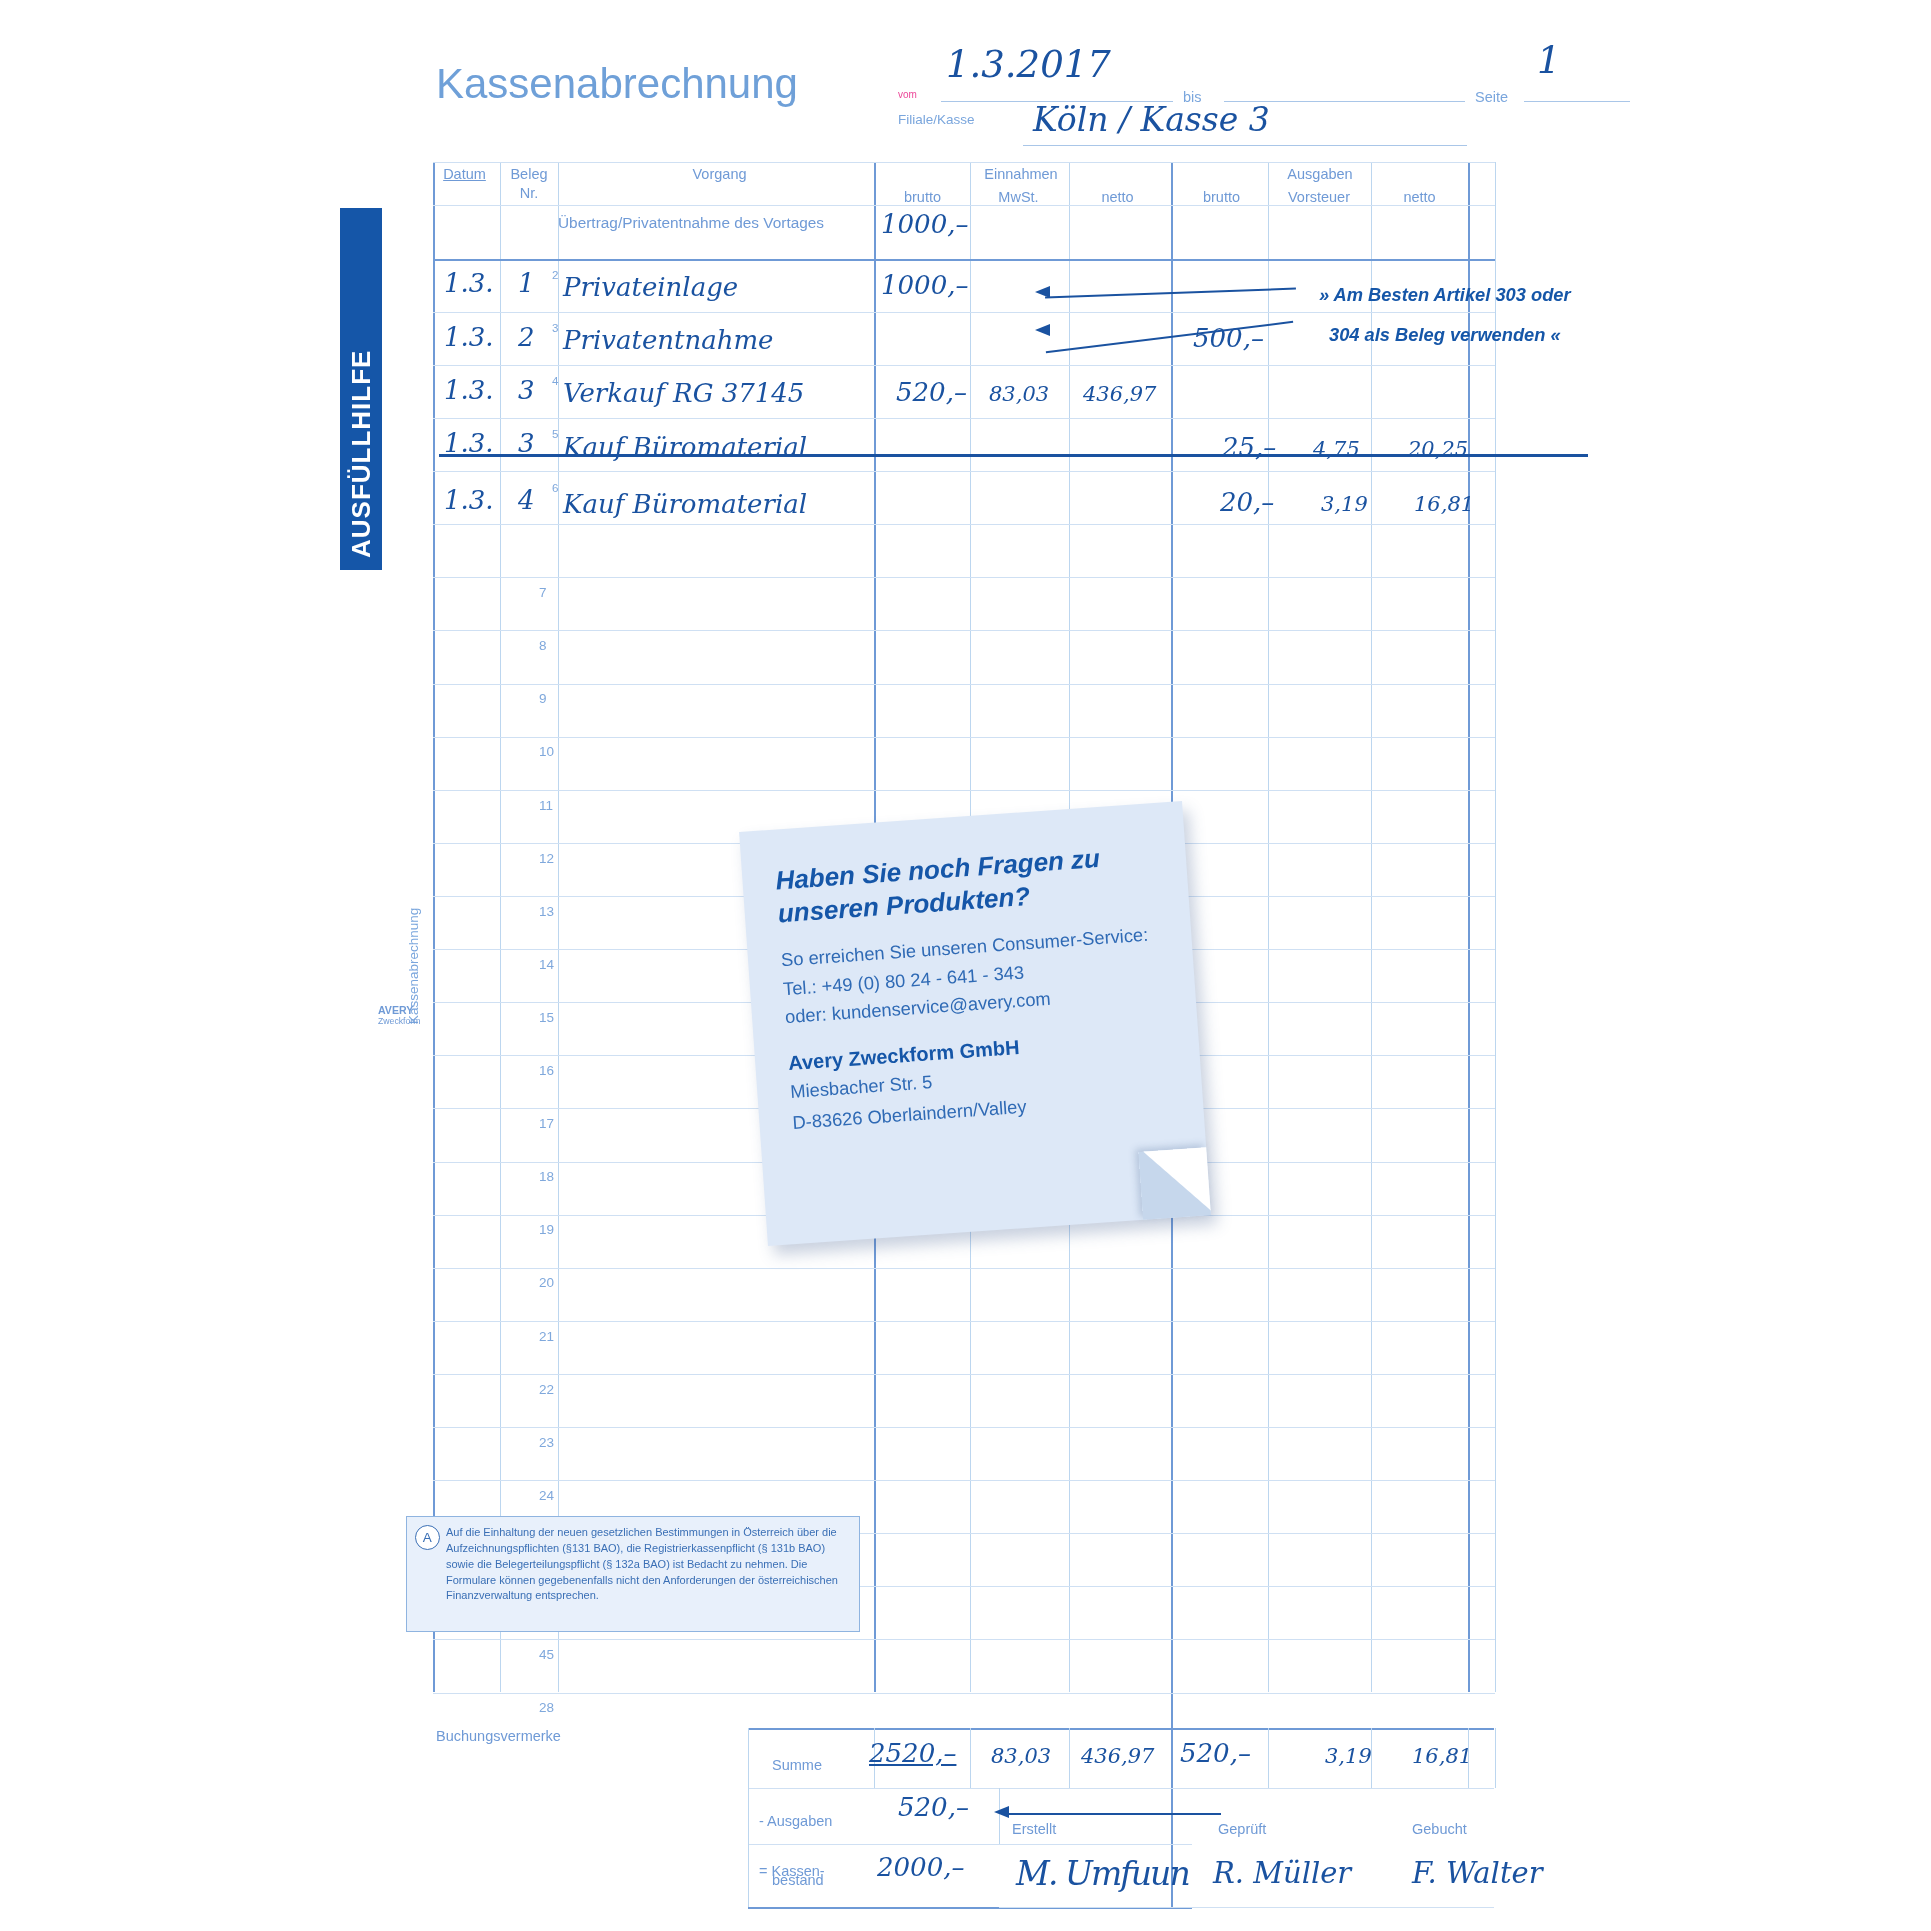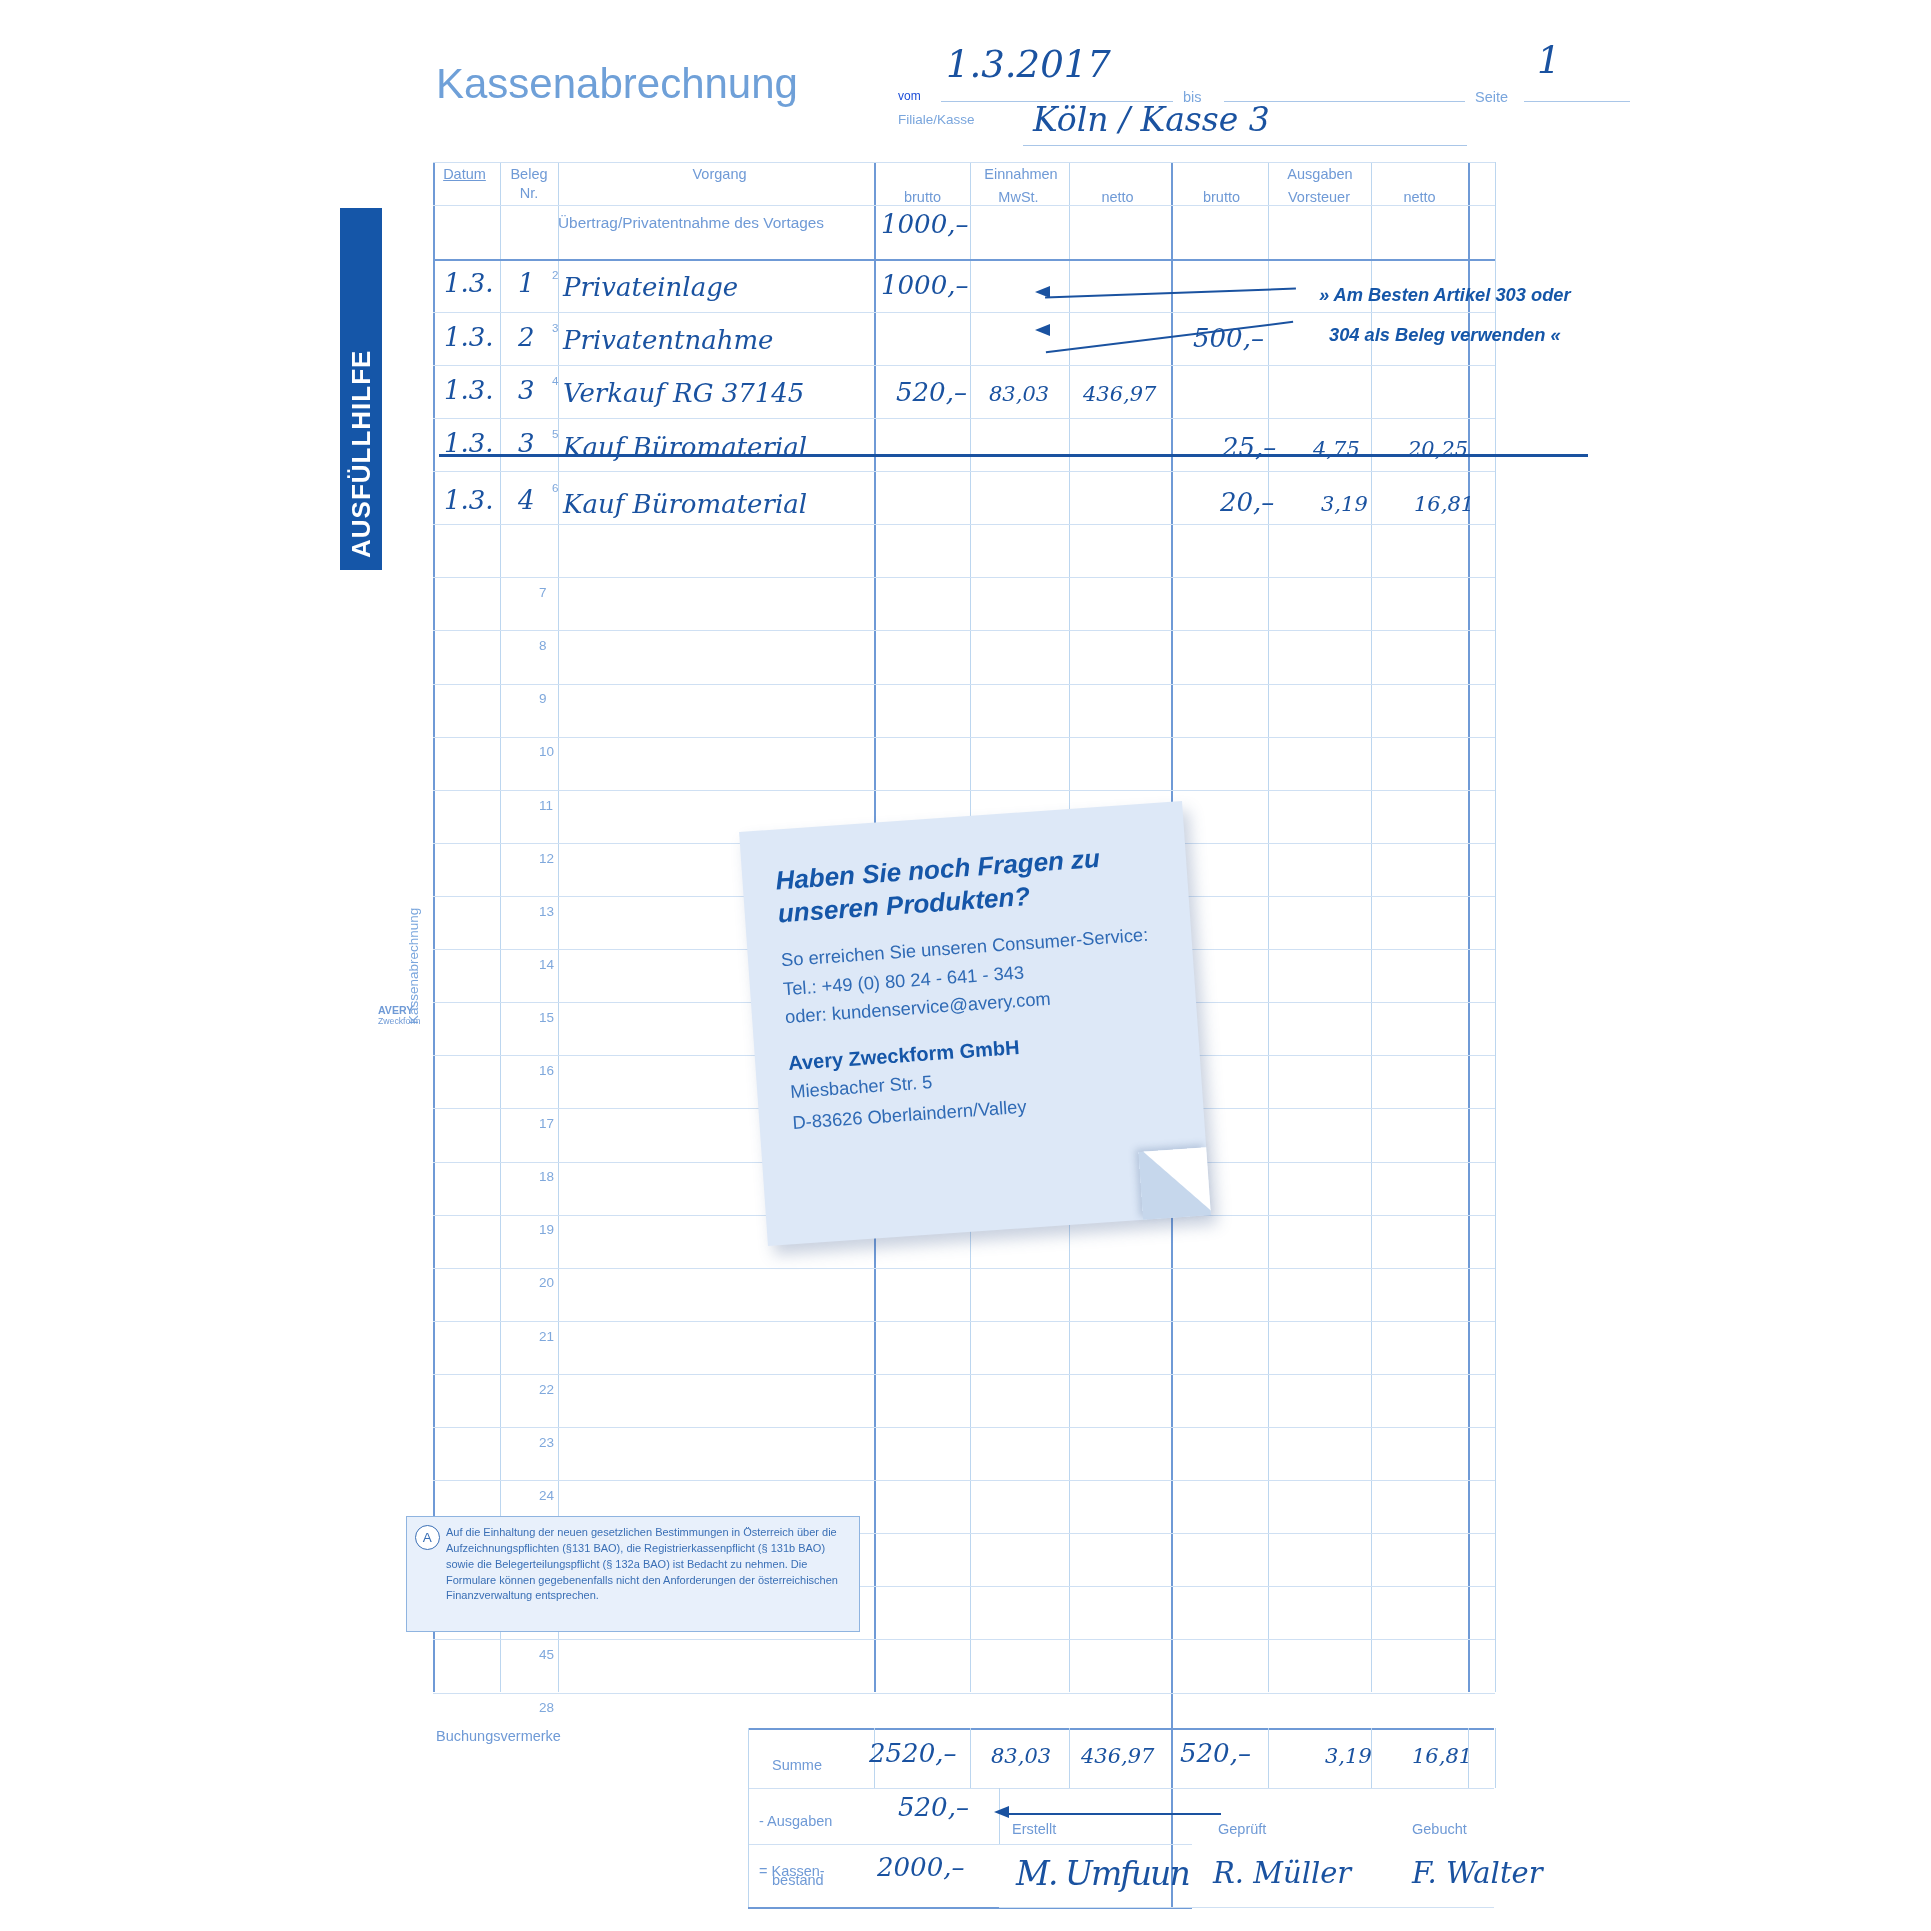--- a/index.html
+++ b/index.html
@@ -15,21 +15,21 @@
 
   
   .abs{position:absolute;}
   .hand{font-family:"DejaVu Serif", serif;font-style:italic;color:#1a52a0;text-align:right;}
 
   
   #title{
     left:436px;top:60px;font-size:42px;color:#6fa0d8;letter-spacing:0px;
     font-family:"Liberation Sans", sans-serif;
   }
-  #vom-label{left:898px;top:89px;font-size:12px;color:#1d4ed8;}
+  #vom-label{left:898px;top:89px;font-size:10px;color:#ec4899;}
   #vom-value{left:946px;top:43px;font-size:37px;}
   #bis-label{left:1183px;top:89px;font-size:14.5px;color:#7aa6dd;}
   #seite-label{left:1475px;top:89px;font-size:14.5px;color:#7aa6dd;}
   #seite-value{left:1537px;top:39px;font-size:37px;}
   #filiale-label{left:898px;top:112px;font-size:13.5px;color:#7aa6dd;}
   #filiale-value{left:1033px;top:100px;font-size:33px;}
 
   .rule{position:absolute;height:1px;background:#a9c6e8;}
 
   
@@ -307,21 +307,21 @@
     <div class="txt">Auf die Einhaltung der neuen gesetzlichen Bestimmungen in Österreich über die Aufzeichnungspflichten (§131 BAO), die Registrierkassenpflicht (§ 131b BAO) sowie die Belegerteilungspflicht (§ 132a BAO) ist Bedacht zu nehmen. Die Formulare können gegebenenfalls nicht den Anforderungen der österreichischen Finanzverwaltung entsprechen.</div>
   </div>
 
   <div class="foot-lbl" style="left:436px;top:1728px;">Buchungsvermerke</div>
 
   <div class="foot-lbl" style="left:772px;top:1757px;">Summe</div>
   <div class="foot-lbl" style="left:759px;top:1813px;">- Ausgaben</div>
   <div class="foot-lbl" style="left:759px;top:1863px;">= Kassen-</div>
   <div class="foot-lbl" style="left:772px;top:1872px;">bestand</div>
 
-  <div class="cellhand" style="left:869px;top:1738px;">2520,–</div>
+  <div class="cellhand" style="left:869px;top:1738px;text-decoration:underline;">2520,–</div>
   <div class="cellhand sm" style="left:991px;top:1744px;">83,03</div>
   <div class="cellhand sm" style="left:1081px;top:1744px;">436,97</div>
   <div class="cellhand" style="left:1180px;top:1738px;">520,–</div>
   <div class="cellhand sm" style="left:1325px;top:1744px;">3,19</div>
   <div class="cellhand sm" style="left:1412px;top:1744px;">16,81</div>
 
   <div class="cellhand" style="left:898px;top:1792px;">520,–</div>
   <div class="cellhand" style="left:877px;top:1852px;">2000,–</div>
 
   <div class="foot-lbl" style="left:1012px;top:1821px;">Erstellt</div>

